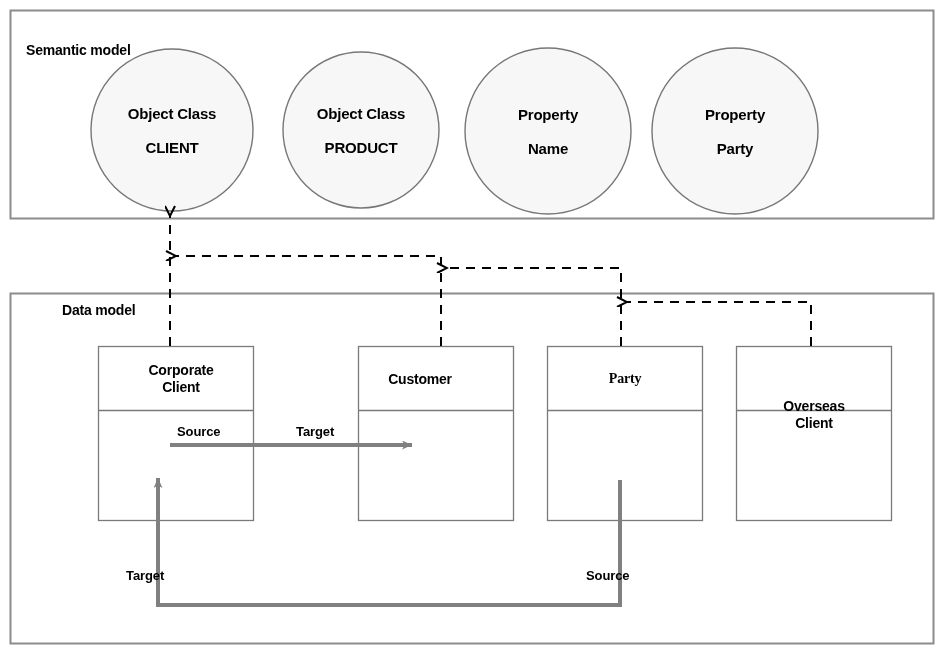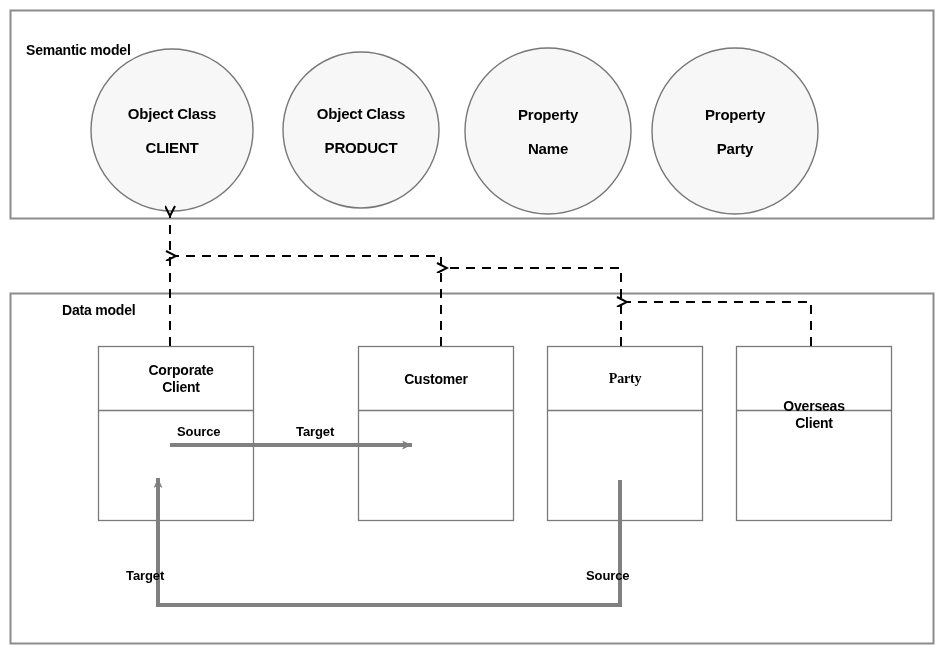--- a/index.html
+++ b/index.html
@@ -171,21 +171,21 @@
   <div class="node-label" style="left:655px; top:106px; width:160px; height:52px;">
     <span>Property</span>
     <span>Party</span>
   </div>
 
   <div class="box-label" style="left:104px; top:348px; width:154px; height:62px;align-items:center;">
     <span>Corporate</span>
     <span>Client</span>
   </div>
 
-  <div class="box-label" style="left:359px; top:348px; width:154px; height:62px;text-align:center;">
+  <div class="box-label" style="left:343px; top:348px; width:154px; height:62px;text-align:center;">
     <span>Customer</span>
   </div>
 
   <div class="box-label" style="left:548px; top:348px; width:154px; height:62px;font-family:Liberation Serif, serif;">
     <span>Party</span>
   </div>
 
   <div class="box-label" style="left:737px; top:348px; width:154px; height:62px;margin-top:36px;">
     <span>Overseas</span>
     <span>Client</span>

